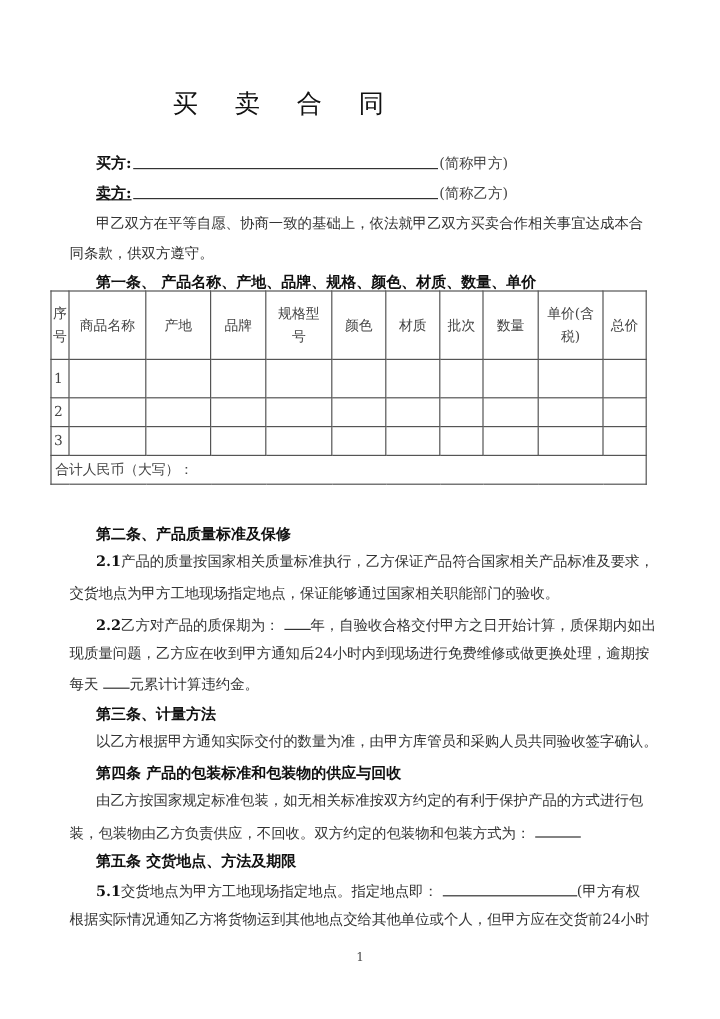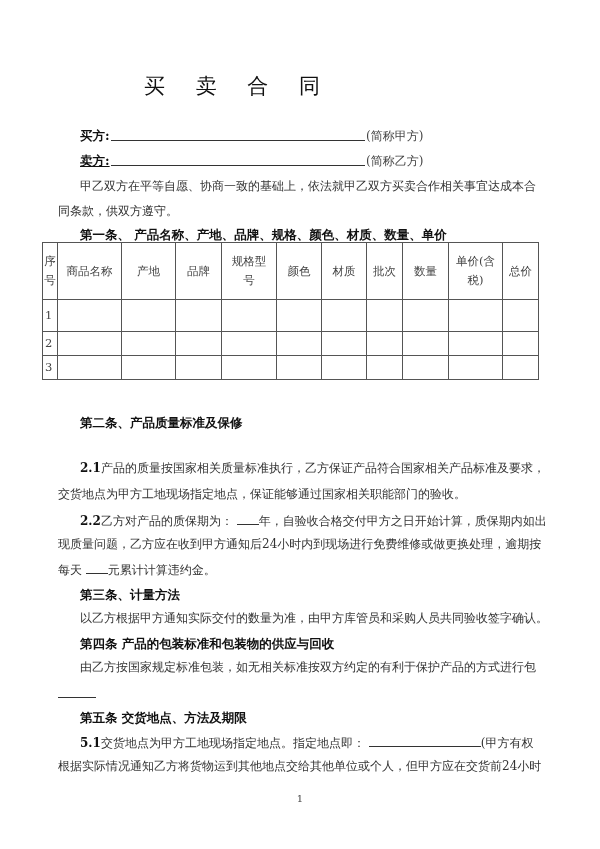--- a/index.html
+++ b/index.html
@@ -117,35 +117,38 @@
     <td></td>
     <td></td>
     <td></td>
     <td></td>
     <td></td>
     <td></td>
     <td></td>
     <td></td>
     <td></td>
   </tr>
+  <tr class="rs">
+    <td class="span" colspan="11">合计人民币（大写）：</td>
+  </tr>
 </tbody>
   </table>
 
-<div class="abs heading" style="left:80px; top:415px;">第二条、产品质量标准及保修</div>
+<div class="abs heading" style="left:80px; top:437px;">第二条、产品质量标准及保修</div>
 <div class="abs para" style="left:80px; top:462px;"><span class="bold-num">2.1</span><span>产品的质量按国家相关质量标准执行，乙方保证产品符合国家相关产品标准及要求，</span></div>
 <div class="abs para" style="left:58px; top:488px;">交货地点为甲方工地现场指定地点，保证能够通过国家相关职能部门的验收。</div>
 
 <div class="abs para" style="left:80px; top:513px;"><span class="bold-num">2.2</span><span>乙方对产品的质保期为：</span> <span class="blank" style="width:22px;"></span><span>年，自验收合格交付甲方之日开始计算，质保期内如出</span></div>
 <div class="abs para" style="left:58px; top:538px;">现质量问题，乙方应在收到甲方通知后24小时内到现场进行免费维修或做更换处理，逾期按</div>
 <div class="abs para" style="left:58px; top:562px;"><span>每天</span> <span class="blank" style="width:22px;"></span><span>元累计计算违约金。</span></div>
 
 <div class="abs heading" style="left:80px; top:587px;">第三条、计量方法</div>
 <div class="abs para" style="left:80px; top:612px;">以乙方根据甲方通知实际交付的数量为准，由甲方库管员和采购人员共同验收签字确认。</div>
 
 <div class="abs heading" style="left:80px; top:636px;">第四条   产品的包装标准和包装物的供应与回收</div>
 <div class="abs para" style="left:80px; top:661px;">由乙方按国家规定标准包装，如无相关标准按双方约定的有利于保护产品的方式进行包</div>
-<div class="abs para" style="left:58px; top:686px;"> <span class="blank" style="width:38px;"></span></div>
+<div class="abs para" style="left:58px; top:686px;"><span>装，包装物由乙方负责供应，不回收。双方约定的包装物和包装方式为：</span> <span class="blank" style="width:38px;"></span></div>
 
 <div class="abs heading" style="left:80px; top:710px;">第五条 交货地点、方法及期限</div>
 <div class="abs para" style="left:80px; top:735px;"><span class="bold-num">5.1</span><span>交货地点为甲方工地现场指定地点。指定地点即：</span> <span class="blank" style="width:112px;"></span><span>(甲方有权</span></div>
 <div class="abs para" style="left:58px; top:760px;text-align:right;">根据实际情况通知乙方将货物运到其他地点交给其他单位或个人，但甲方应在交货前24小时</div>
 
 <div class="abs page-num">1</div>
 
 </body></html>

